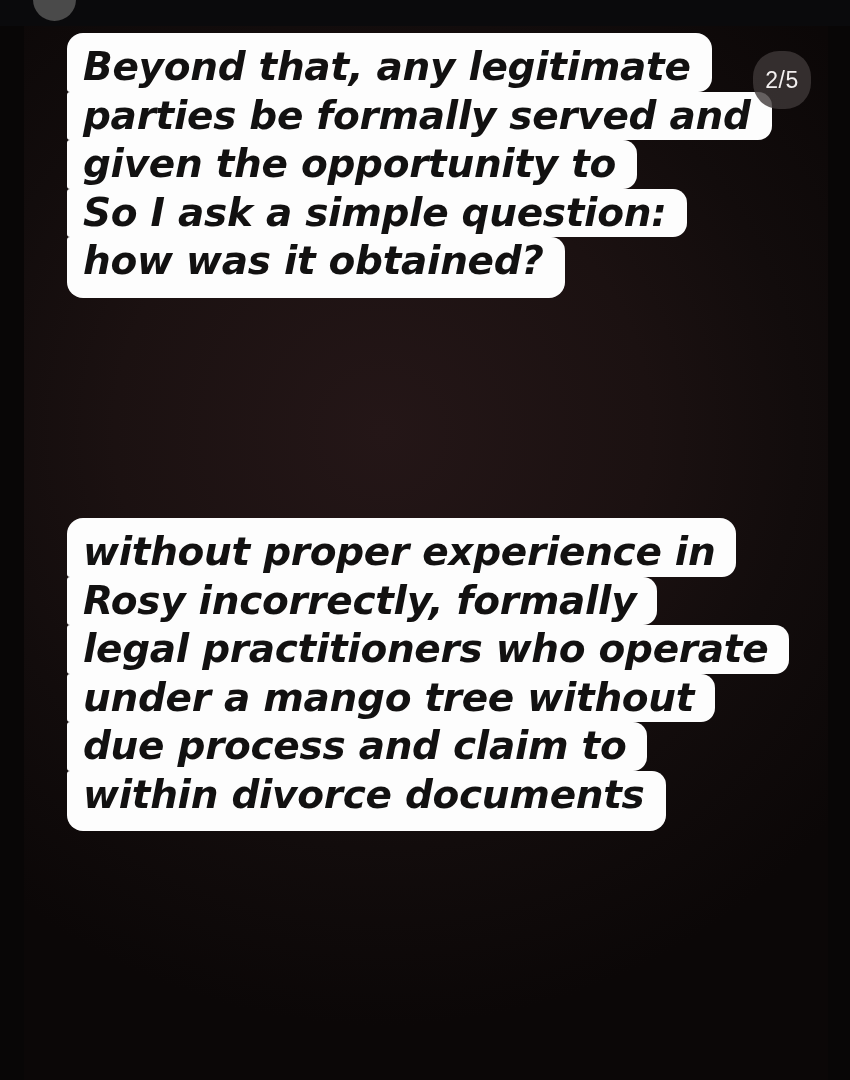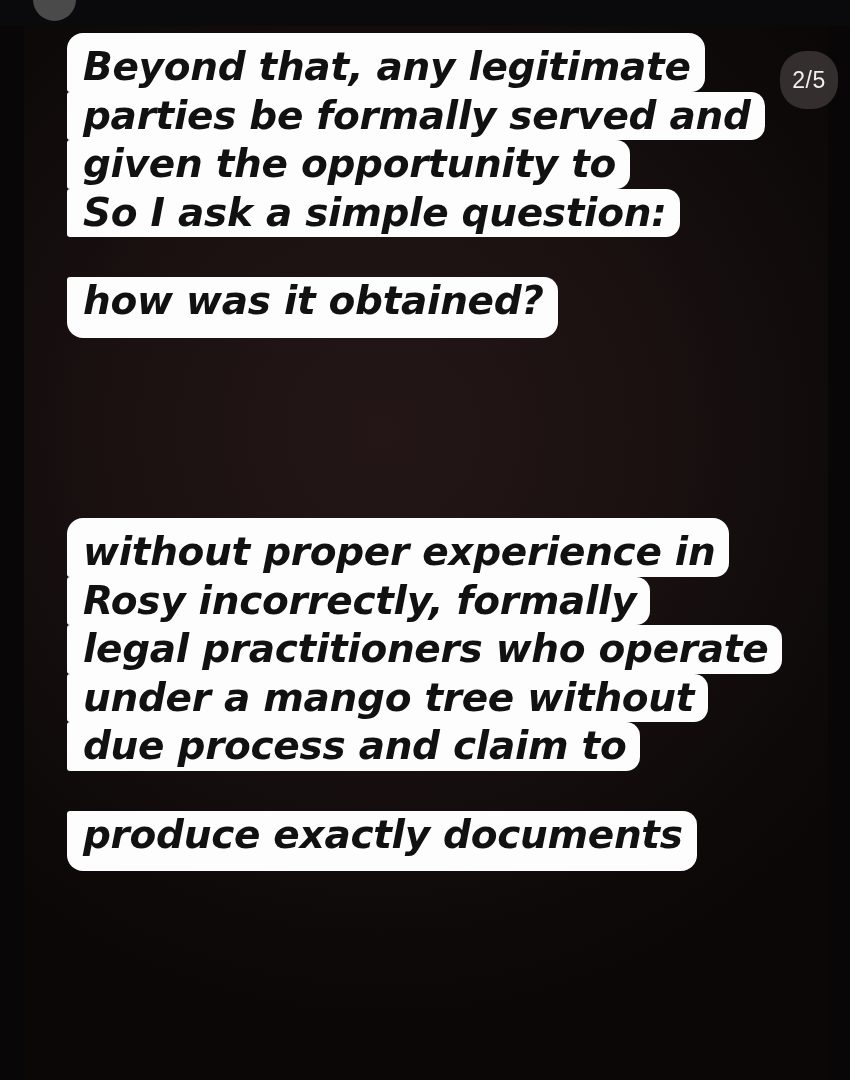--- a/index.html
+++ b/index.html
@@ -52,21 +52,21 @@
     background: #080606;
     z-index: 3;
   }
   .edge.left { left: 0; }
   .edge.right { right: 0; width: 22px; }
 
   
   .page-counter {
     position: absolute;
     top: 51px;
-    right: 12px;
+    right: 39px;
     width: 58px;
     height: 58px;
     border-radius: 26px;
     background: rgba(62, 56, 56, 0.80);
     color: #f2efef;
     display: flex;
     align-items: center;
     justify-content: center;
     font-family: "Liberation Sans", sans-serif;
     font-size: 23px;
@@ -90,34 +90,33 @@
     font-family: "DejaVu Sans", sans-serif;
     font-weight: bold;
     font-style: italic;
     font-size: 39px;
     line-height: 48.5px;
     color: #121111;
     white-space: pre;
     width: max-content;
     max-width: 718px;
     background: #fdfdfd;
-    padding: 0 14px 0 16px;
+    padding: 0 21px 0 16px;
     border-radius: 3px;
     letter-spacing: -0.3px;
   }
   .line:first-child {
     padding-top: 10px;
     border-top-left-radius: 16px;
     border-top-right-radius: 16px;
   }
   .line:last-child {
     padding-bottom: 12px;
     border-bottom-left-radius: 16px;
     border-bottom-right-radius: 16px;
-    margin-top: 40px;
   }
   
   .line {
     border-top-right-radius: 14px;
     border-bottom-right-radius: 14px;
   }
 
   
   .watermark {
     position: absolute;
@@ -153,18 +152,18 @@
     <span class="line">So I ask a simple question:</span>
     <span class="line">how was it obtained?</span>
   </div>
 
   <div class="block block-2">
     <span class="line">without proper experience in</span>
     <span class="line">Rosy incorrectly, formally</span>
     <span class="line">legal practitioners who operate</span>
     <span class="line">under a mango tree without</span>
     <span class="line">due process and claim to</span>
-    <span class="line">produce exactly documents</span>
+    <span class="line">within divorce documents</span>
   </div>
 
   <div class="watermark"></div>
 
 </div>
 
 </body></html>

